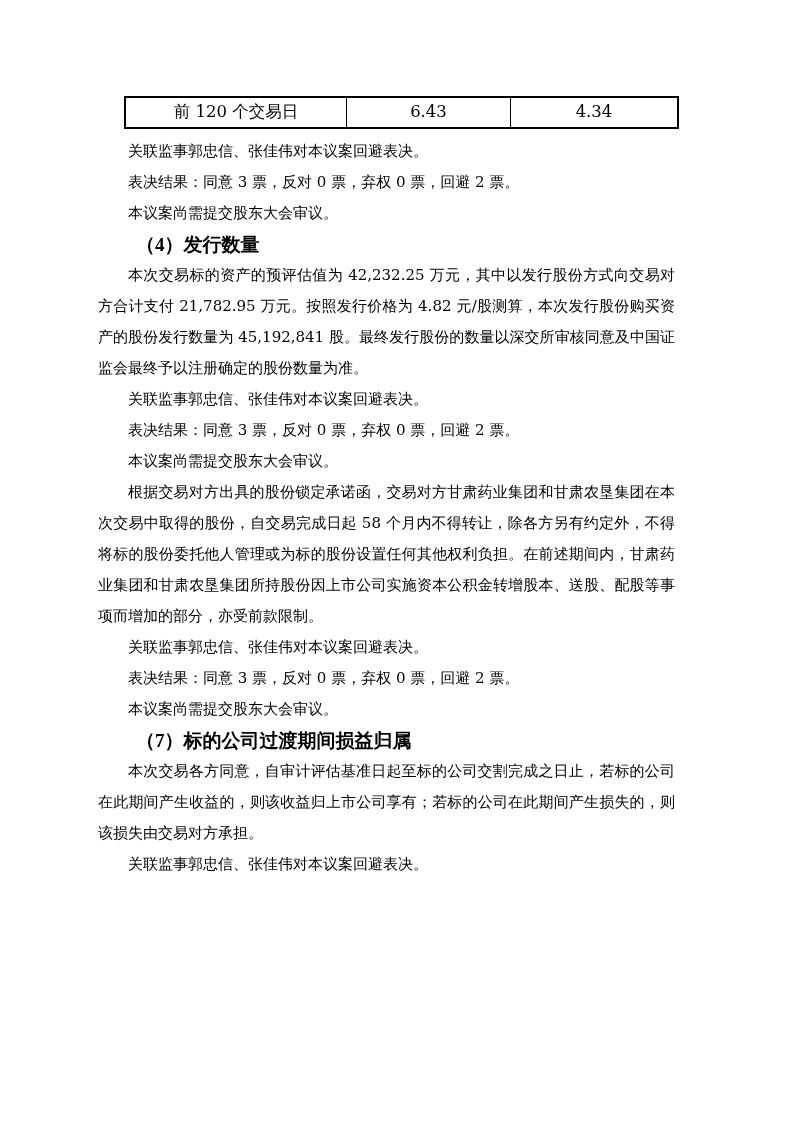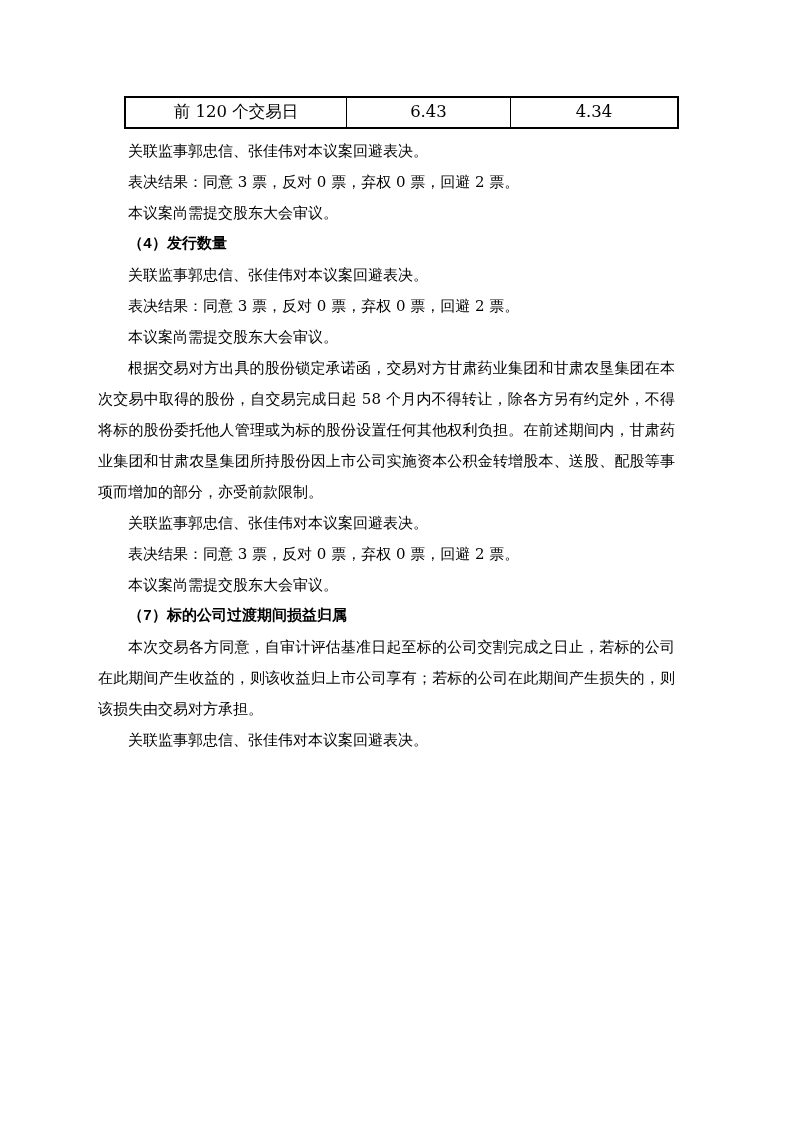--- a/index.html
+++ b/index.html
@@ -49,23 +49,23 @@
     margin: 0;
     font-size: 15px;
     line-height: 31px;
     text-indent: 2em;
   }
   p.para {
     text-align: justify;
     text-justify: inter-character;
   }
   h3.heading {
-    font-family: Liberation Mono, monospace;
+    font-family: Liberation Serif, serif;
     font-weight: bold;
-    font-size: 15px;
+    font-size: 19px;
   }
 </style>
 </head>
 <body>
 
 <div class="page">
   <div class="doc-body">
 
     <table class="rate-table">
       <tbody>
@@ -77,20 +77,21 @@
       </tbody>
     </table>
 
     <div class="text-flow">
 
       <p class="line">关联监事郭忠信、张佳伟对本议案回避表决。</p>
       <p class="line">表决结果：同意 3 票，反对 0 票，弃权 0 票，回避 2 票。</p>
       <p class="line">本议案尚需提交股东大会审议。</p>
 
       <h3 class="heading">（4）发行数量</h3>
+      <p class="para">本次交易标的资产的预评估值为 42,232.25 万元，其中以发行股份方式向交易对方合计支付 21,782.95 万元。按照发行价格为 4.82 元/股测算，本次发行股份购买资产的股份发行数量为 45,192,841 股。最终发行股份的数量以深交所审核同意及中国证监会最终予以注册确定的股份数量为准。</p>
 
       <p class="line">关联监事郭忠信、张佳伟对本议案回避表决。</p>
       <p class="line">表决结果：同意 3 票，反对 0 票，弃权 0 票，回避 2 票。</p>
       <p class="line">本议案尚需提交股东大会审议。</p>
 
       <p class="para">根据交易对方出具的股份锁定承诺函，交易对方甘肃药业集团和甘肃农垦集团在本次交易中取得的股份，自交易完成日起 58 个月内不得转让，除各方另有约定外，不得将标的股份委托他人管理或为标的股份设置任何其他权利负担。在前述期间内，甘肃药业集团和甘肃农垦集团所持股份因上市公司实施资本公积金转增股本、送股、配股等事项而增加的部分，亦受前款限制。</p>
 
       <p class="line">关联监事郭忠信、张佳伟对本议案回避表决。</p>
       <p class="line">表决结果：同意 3 票，反对 0 票，弃权 0 票，回避 2 票。</p>
       <p class="line">本议案尚需提交股东大会审议。</p>

